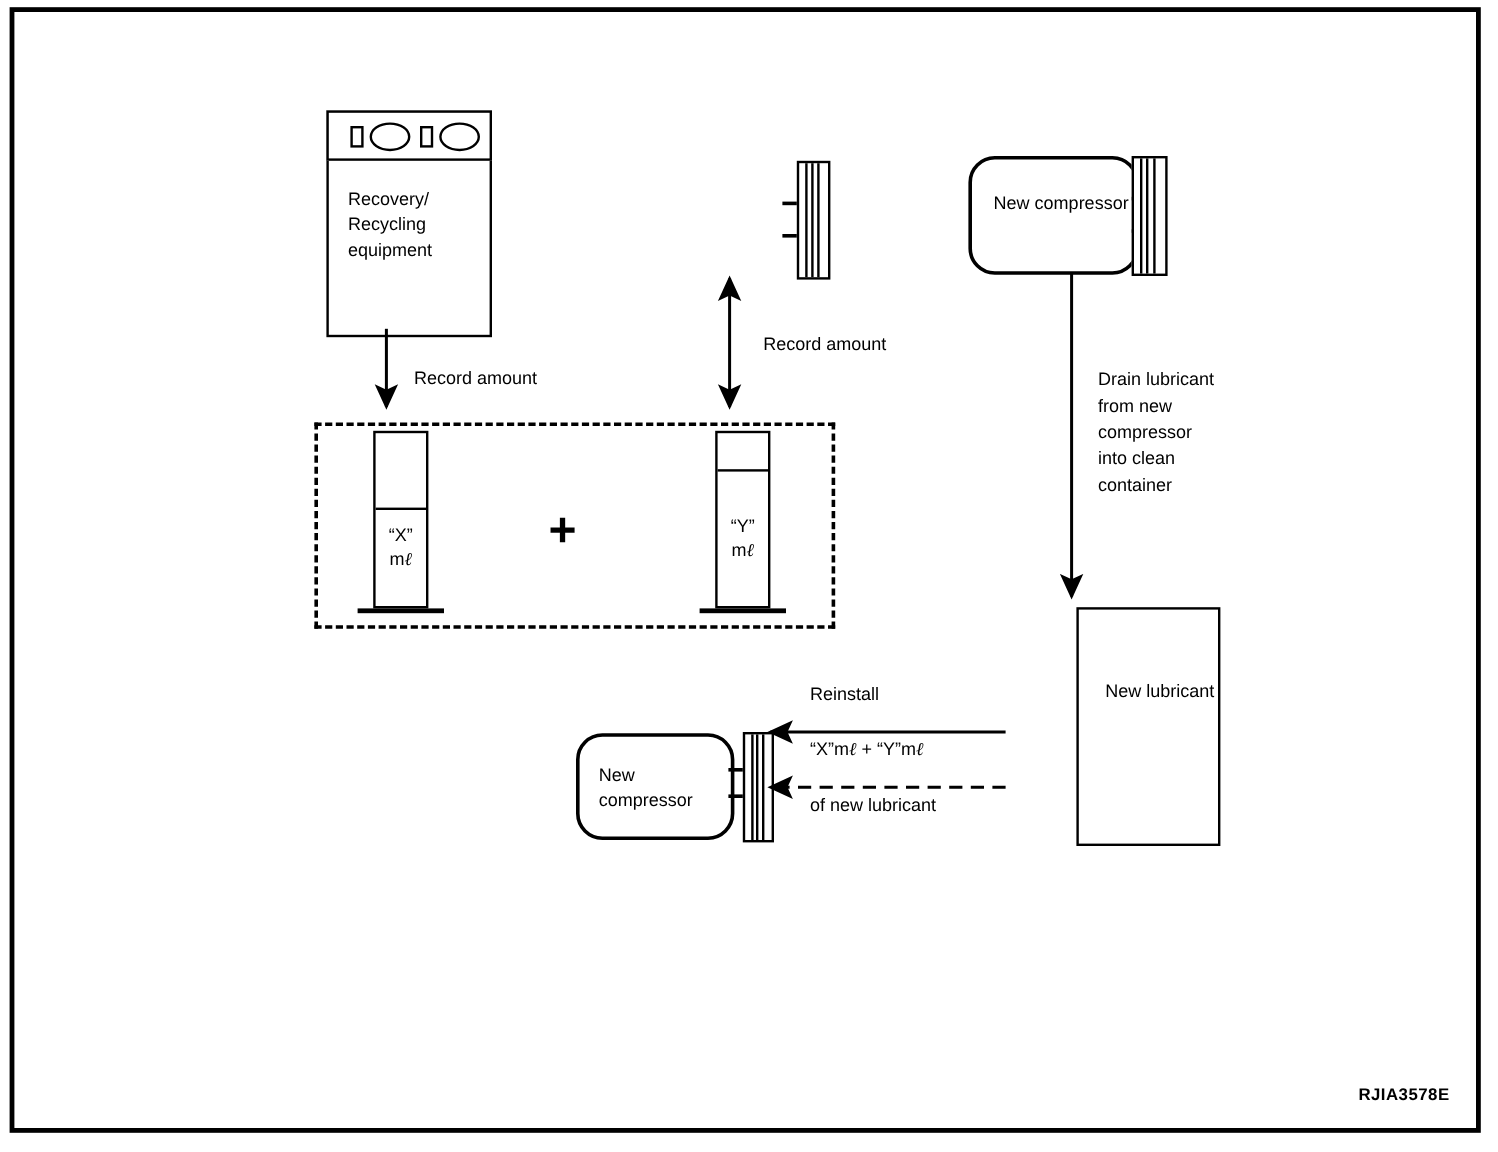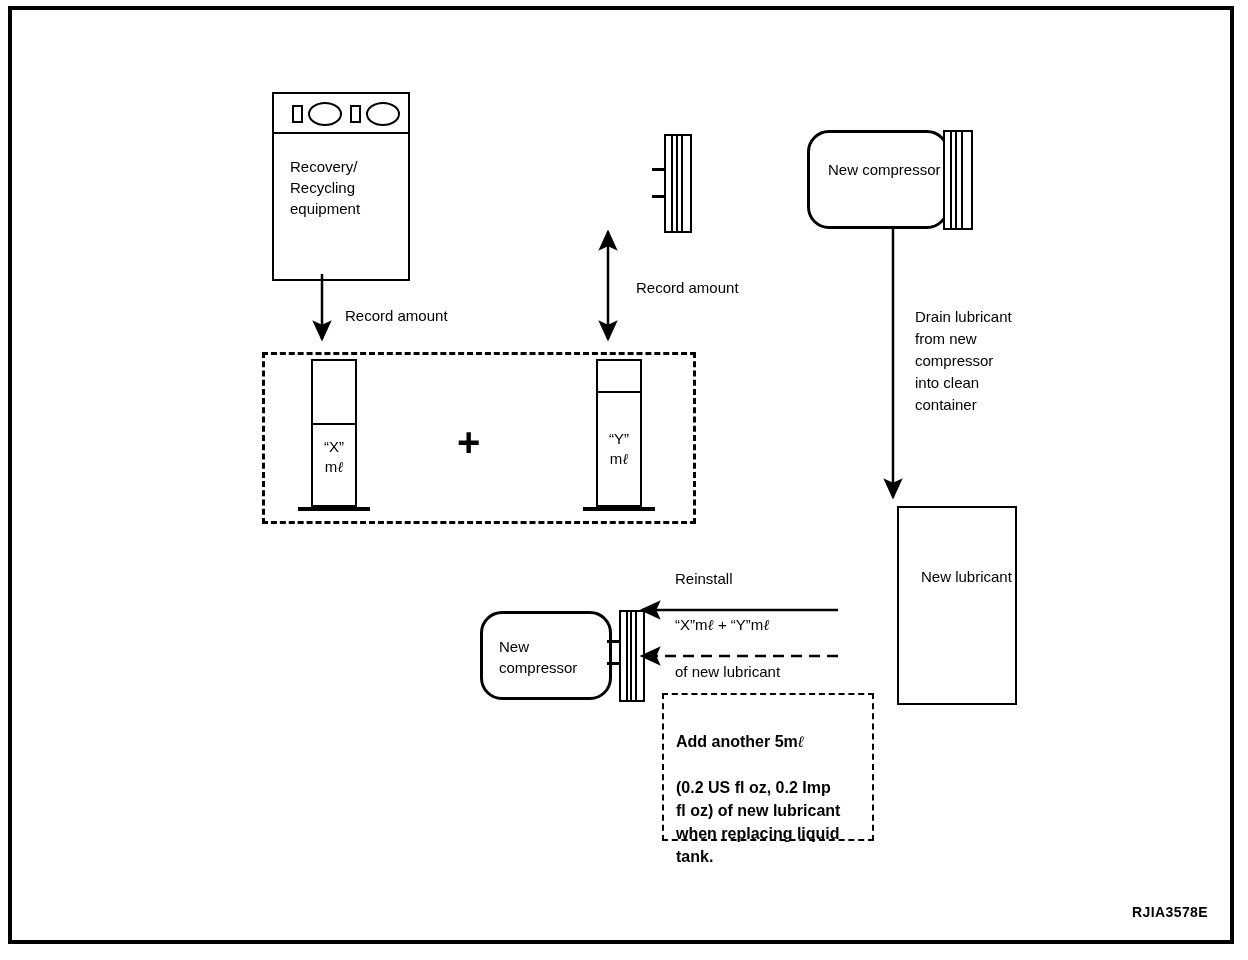--- a/index.html
+++ b/index.html
@@ -286,29 +286,20 @@
 compressor</div>
     </div>
     <div class="stub" style="left:595px; top:630px; width:14px;"></div>
     <div class="stub" style="left:595px; top:652px; width:14px;"></div>
     <div class="pulley" style="left:607px; top:600px; width:26px; height:92px;">
       <div class="stripe" style="left:5px;"></div>
       <div class="stripe" style="left:9px;"></div>
       <div class="stripe" style="left:14px;"></div>
     </div>
 
-    <div class="note-box" style="left:650px; top:683px; width:212px; height:148px;">
-      <div class="note-text">
-        <div><span>Add another 5m</span><span class="ml-script">ℓ</span></div>
-        <div>(0.2 US fl oz, 0.2 Imp
- fl oz) of new lubricant
-when replacing liquid
-tank.</div>
-      </div>
-    </div>
 
     <div class="code">RJIA3578E</div>
   </div>
 
   <svg class="overlay" viewBox="0 0 1248 960">
     <defs>
       <marker id="arrowhead" markerWidth="9" markerHeight="9" refX="7.5" refY="4.5" orient="auto" markerUnits="strokeWidth">
         <path d="M0,0.6 L8.5,4.5 L0,8.4 L1.8,4.5 Z" fill="#000"></path>
       </marker>
       <marker id="arrowheadStart" markerWidth="9" markerHeight="9" refX="1.5" refY="4.5" orient="auto" markerUnits="strokeWidth">

